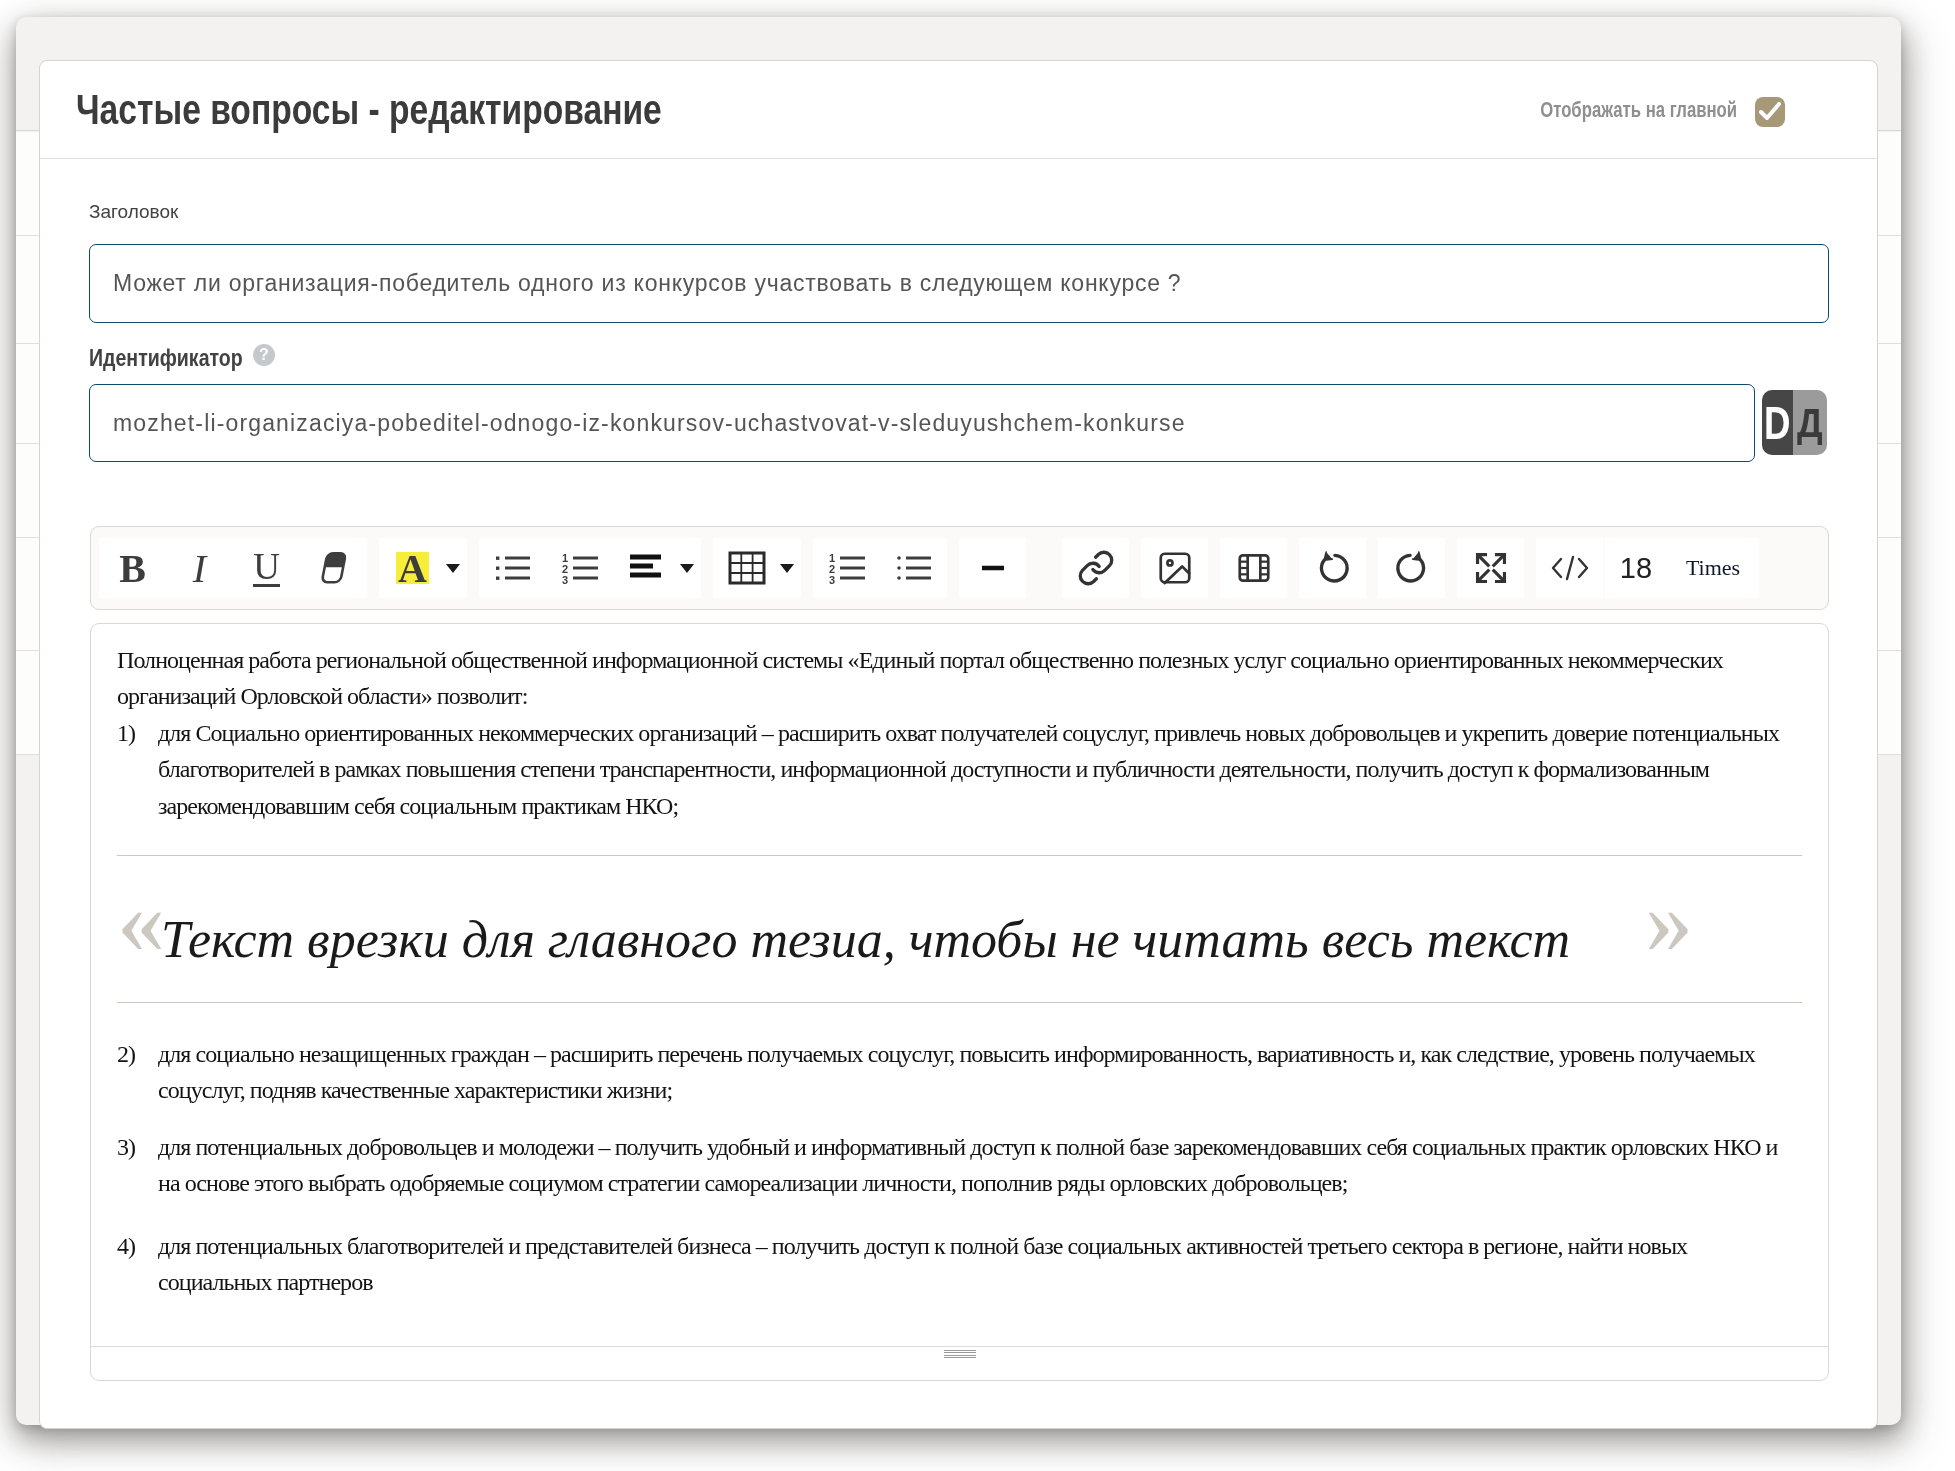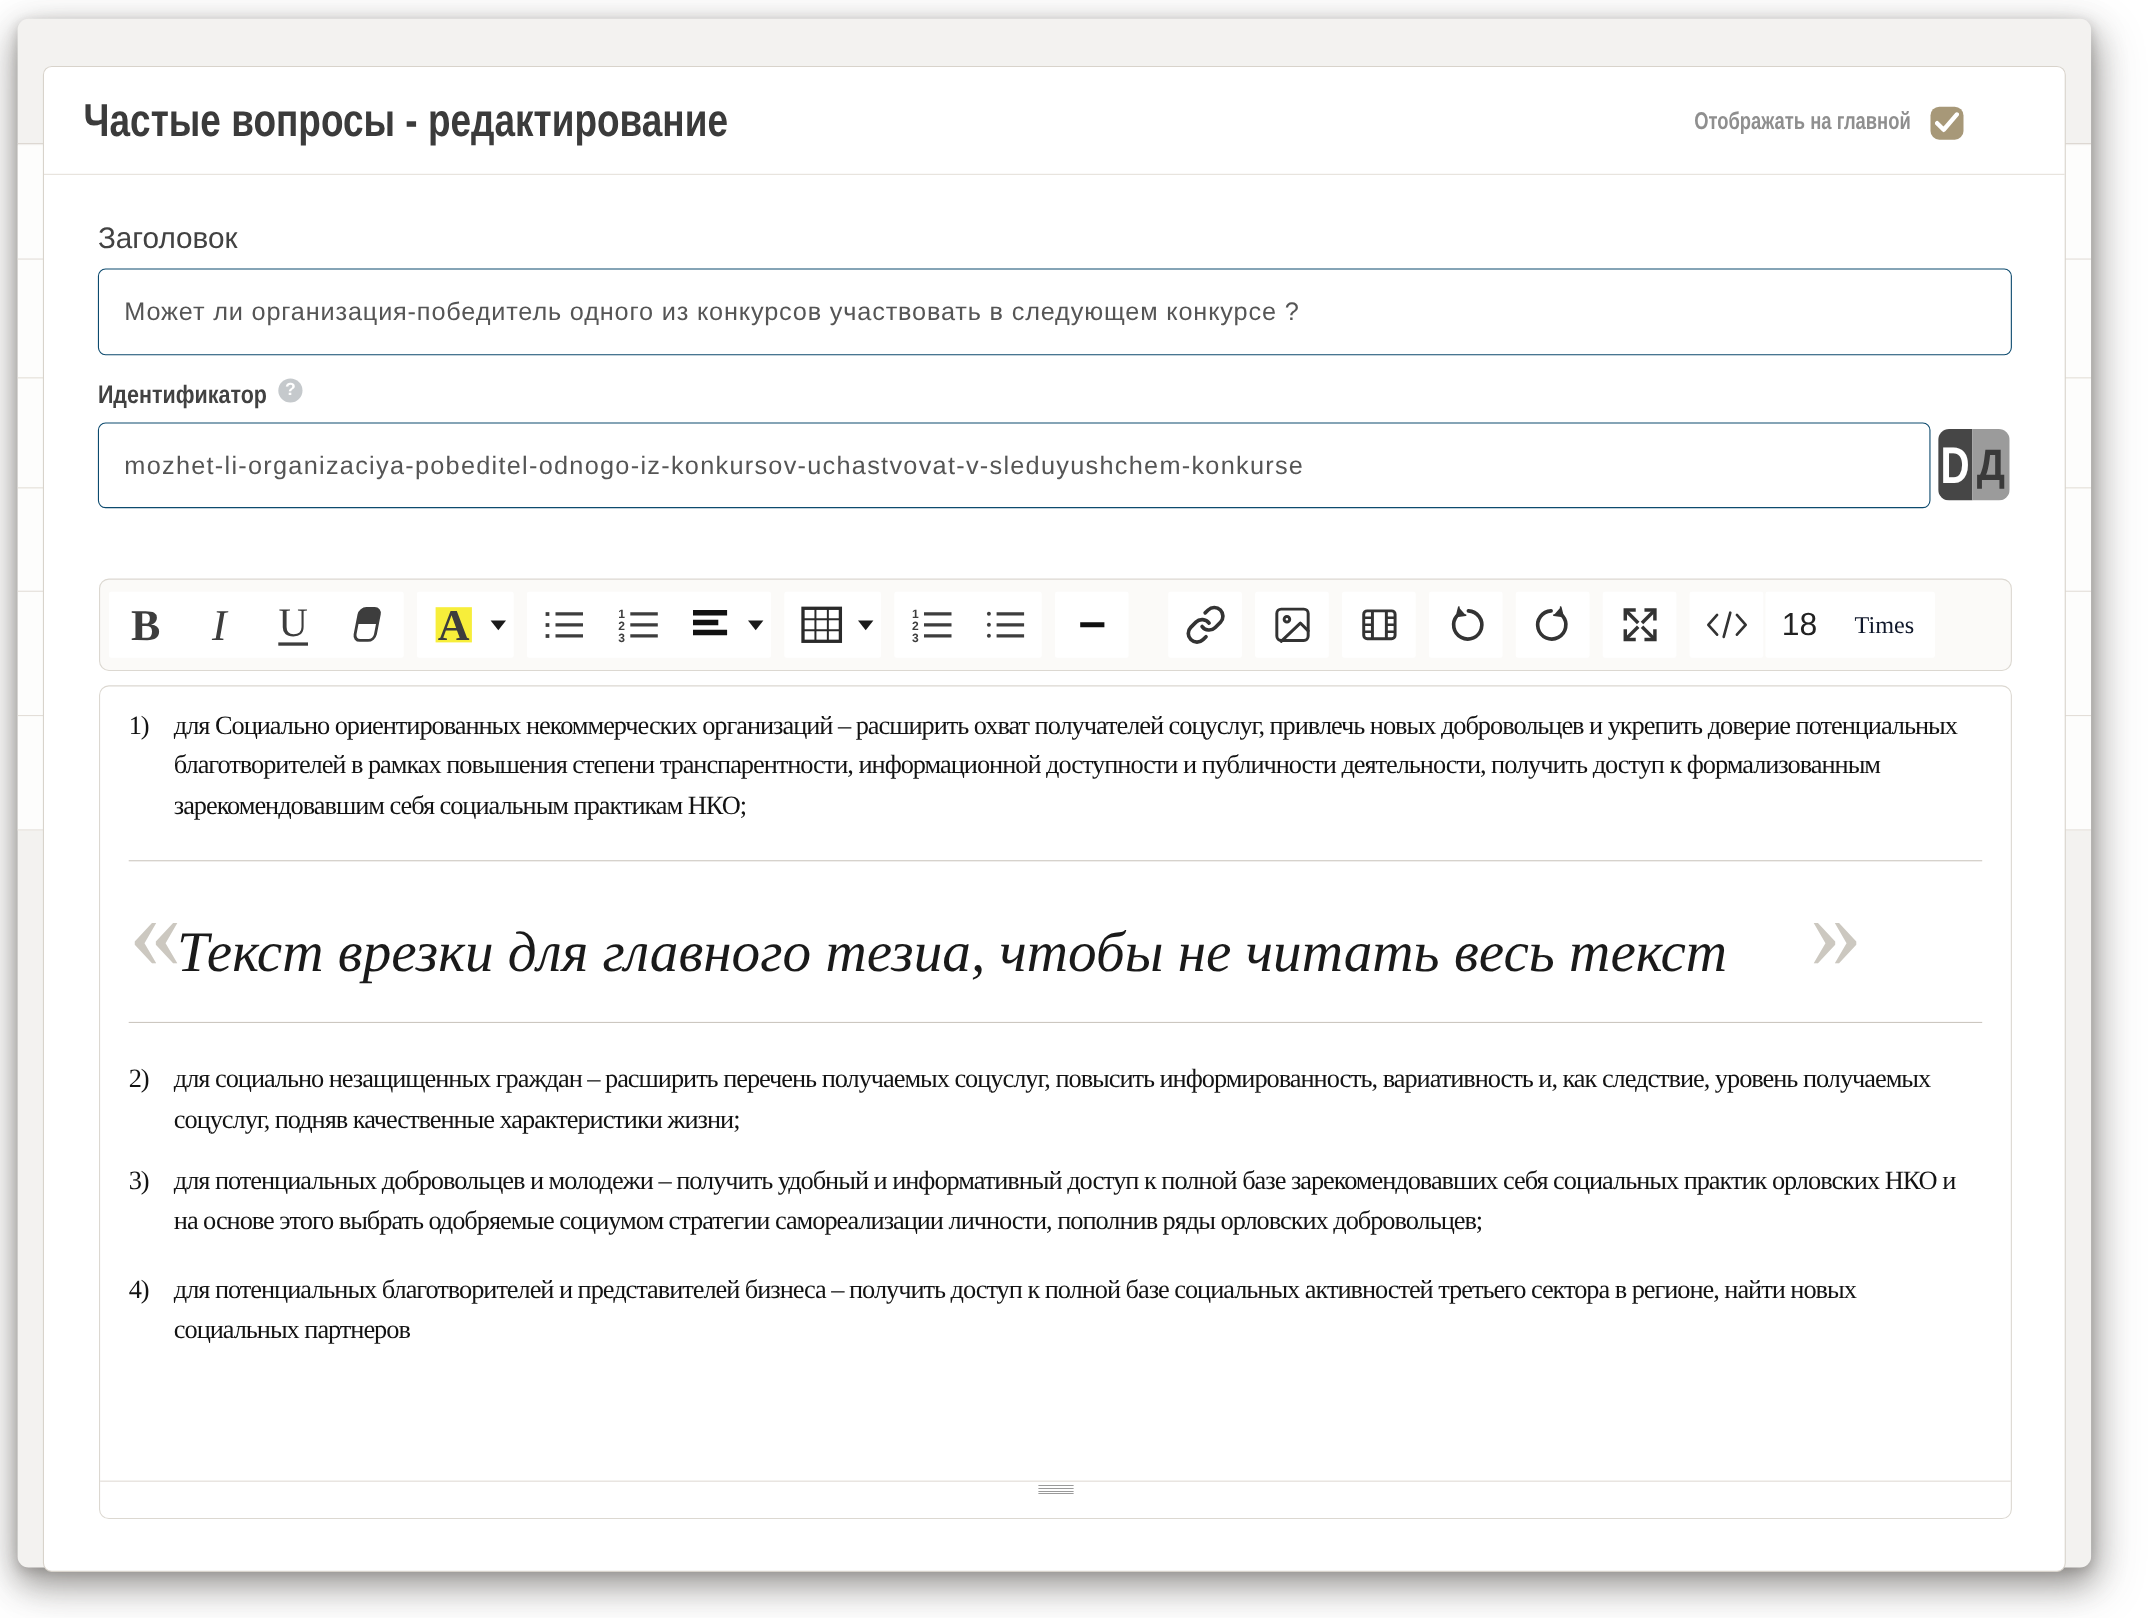--- a/index.html
+++ b/index.html
@@ -9,21 +9,21 @@
   .panelin { position:absolute; inset:0; border-radius:10px; overflow:hidden; }
   .phead { position:absolute; left:0; top:0; width:100%; height:114px; border-bottom:1px solid #ddd8d2; }
   .rowsbg { position:absolute; left:0; top:115px; width:100%; height:623px; background:#fdfdfc; border-bottom:1px solid #e3ded8; }
   .rline { position:absolute; left:0; width:100%; height:1px; background:#e3ded8; }
   .card { position:absolute; left:23px; top:15px; width:1839px; height:1369px; background:#ffffff; border:1px solid #d8d3cb; border-radius:8px;margin-top:28px; }
   .chead { position:absolute; left:0; top:0; width:100%; height:98px; border-bottom:1px solid #e6e2db; }
   .title { position:absolute; left:36px; top:25px; font-size:42px; font-weight:bold; color:#3b3b3b; transform:scaleX(.8); transform-origin:0 50%; white-space:nowrap; }
   .showmain { position:absolute; right:140px; top:36px; font-size:22px; font-weight:bold; color:#8f8f8f; transform:scaleX(.76); transform-origin:100% 50%; }
   .cbx { position:absolute; right:92px; top:36px; width:30px; height:30px; background:#a79878; border-radius:8px; }
   .cbx svg { position:absolute; left:4px; top:5px; }
-  .label { position:absolute; left:49px; font-size:27px; color:#424242; }
+  .label { position:absolute; left:49px; font-size:19px; color:#424242; }
   .blabel { position:absolute; left:49px; font-size:23px; font-weight:bold; color:#424242; transform:scaleX(.85); transform-origin:0 50%; }
   .qmark { position:absolute; left:213px; top:283px; width:22px; height:22px; border-radius:50%; background:#c5c9cc; color:#fff;
            font-size:16px; font-weight:bold; text-align:center; line-height:22px; }
   .input { position:absolute; left:49px; border:1px solid #0c4a6e; border-radius:7px; background:#fff;
            font-size:23px; color:#555; display:flex; align-items:center; padding-left:23px; }
   .in1 { top:183px; width:1740px; height:79px; letter-spacing:.75px; }
   .in2 { top:323px; width:1666px; height:78px; letter-spacing:1.15px; }
   .dicon { position:absolute; left:1722px; top:329px; width:65px; height:65px; border-radius:10px; overflow:hidden; }
   .dl { position:absolute; left:0; top:0; width:31px; height:65px; background:#464646; }
   .dr { position:absolute; left:31px; top:0; width:34px; height:65px; background:#9b9b9b; }
@@ -298,20 +298,21 @@
           </div>
     <div class="grp" style="margin-left:-10px">
       <div class="btn t14" style="width:62px">18</div>
       <div class="btn ttimes">Times</div>
     </div>
   </div>
       </div>
 
   <div class="ebody">
     <div class="econtent">
+      <p>Полноценная работа региональной общественной информационной системы «Единый портал общественно полезных услуг социально ориентированных некоммерческих<br>организаций Орловской области» позволит:</p>
       <div class="li">
             <div class="num">1)</div>
             <div>для Социально ориентированных некоммерческих организаций – расширить охват получателей соцуслуг, привлечь новых добровольцев и укрепить доверие потенциальных<br>благотворителей в рамках повышения степени транспарентности, информационной доступности и публичности деятельности, получить доступ к формализованным<br>зарекомендовавшим себя социальным практикам НКО;</div>
           </div>
       <hr class="ehr">
       <div class="quote">
         <span class="qmL">«</span>
         <span class="qtext">Текст врезки для главного тезиа, чтобы не читать весь текст</span>
         <span class="qmR">»</span>
       </div>

